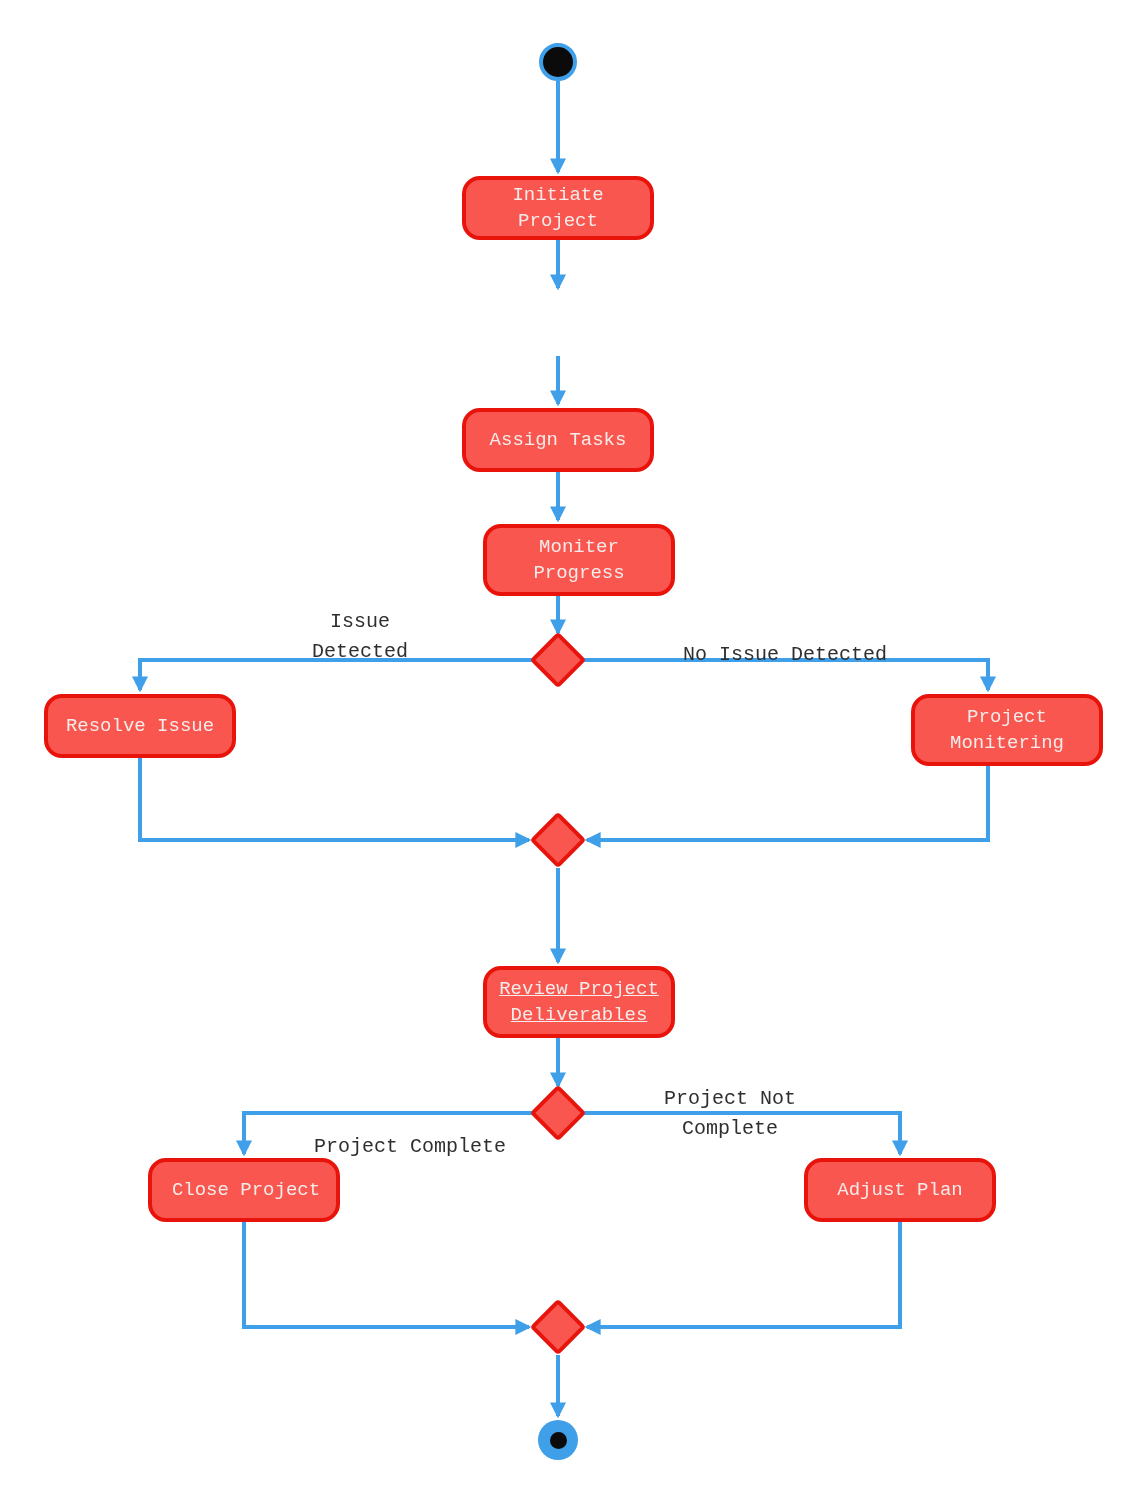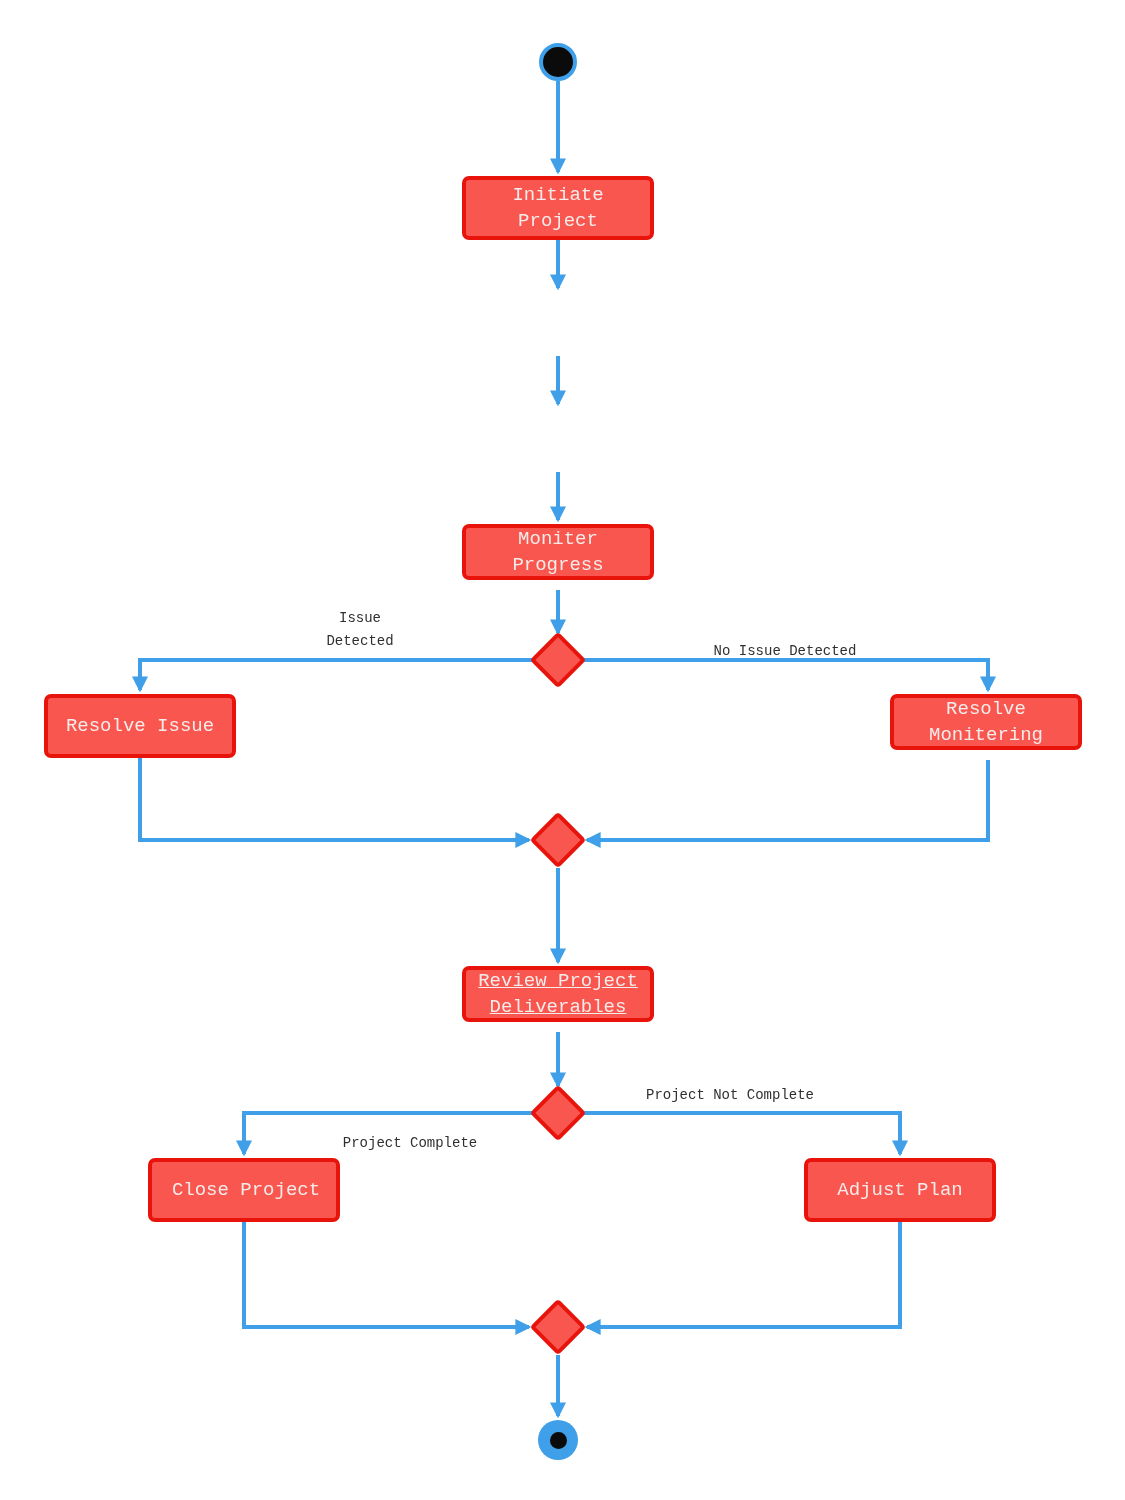--- a/index.html
+++ b/index.html
@@ -21,31 +21,31 @@
     stroke: #3f9fe8;
     stroke-width: 4;
   }
   .node {
     position: absolute;
     box-sizing: border-box;
     width: 192px;
     height: 64px;
     background: #f8564f;
     border: 4px solid #e8140c;
-    border-radius: 7px;
+    border-radius: 18px;
     color: #f4ecea;
     font-size: 19px;
     line-height: 26px;
     display: flex;
     align-items: center;
     justify-content: center;
     text-align: center;
     padding: 0 6px;
   }
-  .node.two-line { height: 56px; }
+  .node.two-line { height: 72px; margin-left: 21px; }
   .diamond {
     position: absolute;
     box-sizing: border-box;
     width: 40px;
     height: 40px;
     background: #f8564f;
     border: 4px solid #e8140c;
     border-radius: 4px;
     transform: rotate(45deg);
   }
@@ -70,22 +70,22 @@
   }
   .end-node .end-dot {
     width: 17px;
     height: 17px;
     border-radius: 50%;
     background: #0b0b0b;
   }
   .edge-label {
     position: absolute;
     color: #2f2f2f;
-    font-size: 14px;
-    line-height: 23px;
+    font-size: 20px;
+    line-height: 30px;
     text-align: center;
   }
 </style>
 </head>
 <body>
 
 <div id="canvas">
 
   <svg id="edges" xmlns="http://www.w3.org/2000/svg">
     <defs>
@@ -115,23 +115,24 @@
     <path class="edge" marker-end="url(#arrow)" d="M 900 1222 L 900 1327 L 587 1327"></path>
     <path class="edge" marker-end="url(#arrow)" d="M 558 1355 L 558 1416"></path>
   </svg>
 
   <div class="start-node" style="left:539px; top:43px;"></div>
   <div class="end-node" style="left:538px; top:1420px;">
     <div class="end-dot"></div>
   </div>
 
   <div class="node" style="left:462px; top:176px;">Initiate Project</div>
+  <div class="node" style="left:462px; top:408px;">Assign Tasks</div>
   <div class="node two-line" style="left:462px; top:524px;">Moniter Progress</div>
   <div class="node" style="left:44px; top:694px;">Resolve Issue</div>
-  <div class="node two-line" style="left:890px; top:694px;">Resolve Monitering</div>
+  <div class="node two-line" style="left:890px; top:694px;">Project Monitering</div>
   <div class="node two-line" style="left:462px; top:966px;text-decoration:underline;">Review Project Deliverables</div>
   <div class="node" style="left:148px; top:1158px;padding-left:10px;">Close Project</div>
   <div class="node" style="left:804px; top:1158px;">Adjust Plan</div>
 
   <div class="diamond" style="left:538px; top:640px;"></div>
   <div class="diamond" style="left:538px; top:820px;"></div>
   <div class="diamond" style="left:538px; top:1093px;"></div>
   <div class="diamond" style="left:538px; top:1307px;"></div>
 
   <div class="edge-label" style="left:303px; top:607px; width:114px;">Issue Detected</div>

